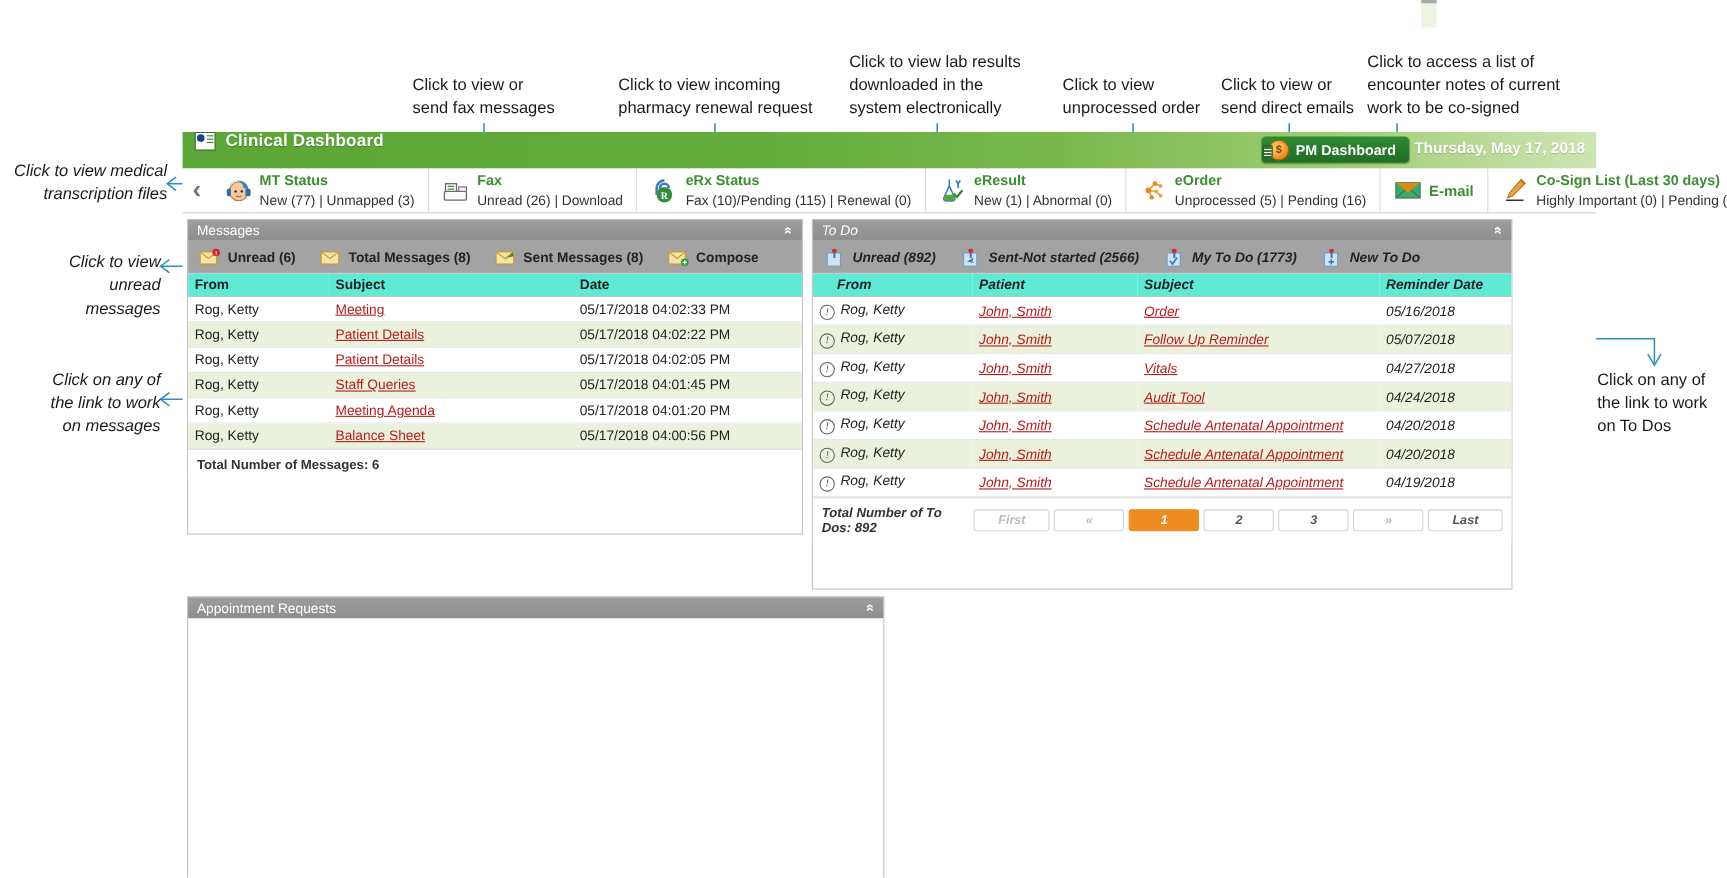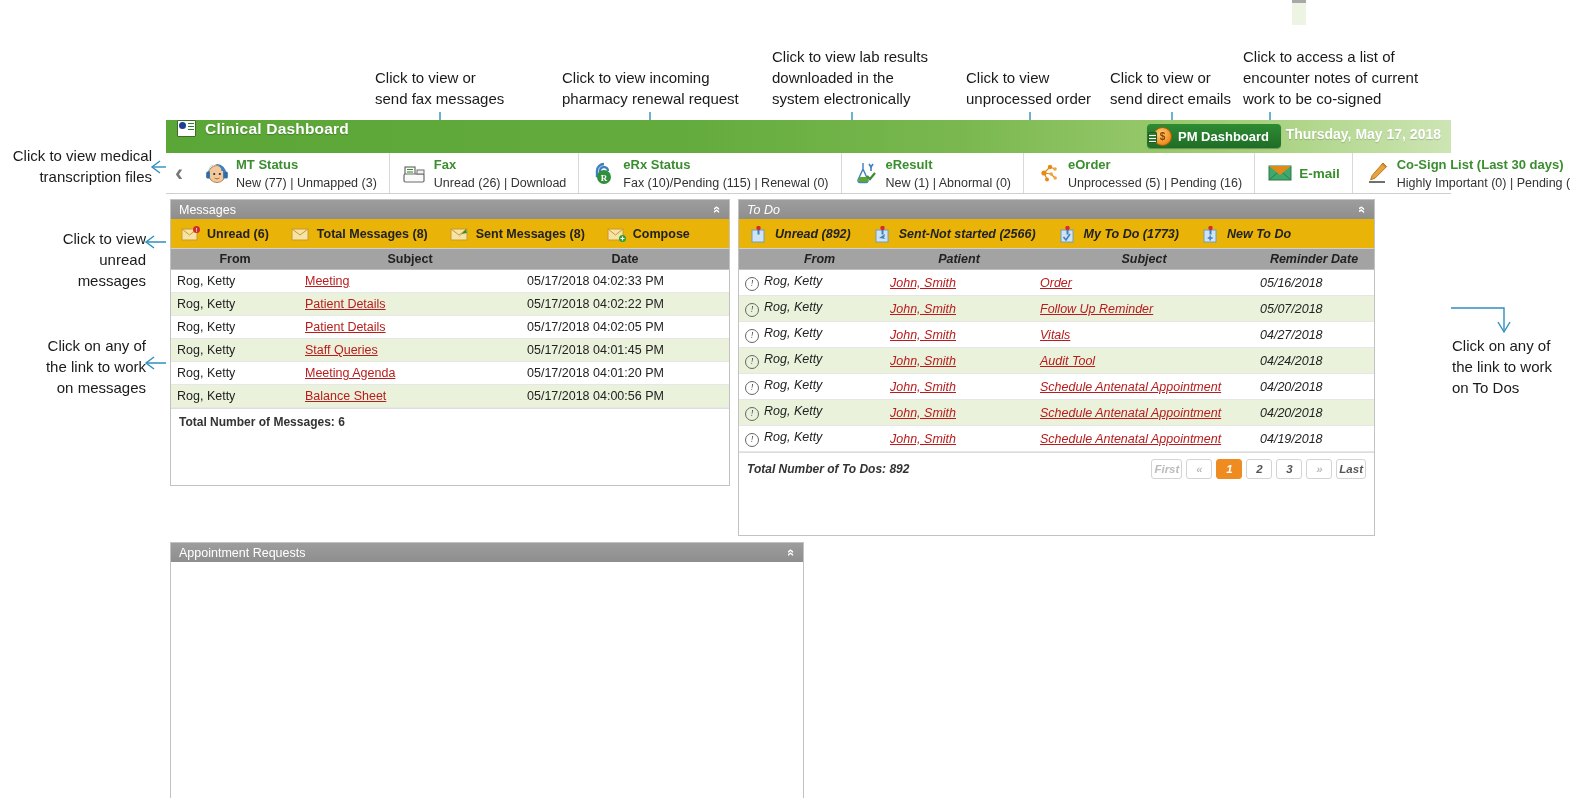--- a/index.html
+++ b/index.html
@@ -13,21 +13,21 @@
   }
   
   .anno{
     position:absolute;
     font-family:"Liberation Sans", sans-serif;
     font-size:15px;
     line-height:21px;
     color:#1a1a1a;
     white-space:pre-line;
   }
-  .anno.r{text-align:right;}
+  .anno.r{text-align:right;font-style:italic;}
   svg.lines{position:absolute;left:0;top:0;width:1570px;height:798px;pointer-events:none;}
 
   
   .app{
     position:absolute;left:166px;top:120px;width:1285px;height:661px;
     background:#ffffff;
   }
   .titlebar{
     height:33px;
     background:linear-gradient(to right,#5aa637 0%,#63ab3c 40%,#7ab84f 62%,#9fcd73 82%,#cde5b4 100%);
@@ -107,41 +107,41 @@
   .panel-hd{
     height:19px;background:linear-gradient(to bottom,#9d9d9d,#8e8e8e);
     color:#fff;font-size:12.5px;display:flex;align-items:center;
     padding:0 8px;justify-content:space-between;
   }
   .panel-hd .chev{color:#fff;font-size:13px;font-weight:bold;}
   .panel-body{background:#fff;}
 
   .tabs{
     display:flex;align-items:center;padding:7px 6px 6px 10px;gap:0;
-    border-bottom:1px solid #d0d0d0;background:#eab308;
+    border-bottom:1px solid #d0d0d0;background:#a3a3a3;
   }
   .tab{display:flex;align-items:center;margin-right:22px;font-size:12.5px;font-weight:bold;color:#222;white-space:nowrap;}
   .tab .ti{width:20px;height:16px;margin-right:6px;flex:0 0 auto;position:relative;}
 
   table.grd{width:100%;border-collapse:collapse;font-size:12.5px;table-layout:fixed;}
   table.grd th{
-    background:#a3a3a3;color:#222;font-weight:bold;text-align:center;
+    background:#5eead4;color:#222;font-weight:bold;text-align:left;
     padding:3px 6px;font-size:12.5px;border-bottom:1px solid #c0c0c0;
   }
   table.grd td{padding:4px 6px;color:#222;border-bottom:1px solid #e6e6e6;white-space:nowrap;overflow:hidden;}
   table.grd tr.alt td{background:#eaf2dc;}
   a.lnk{color:#b91c1c;text-decoration:underline;cursor:pointer;}
   .foot{
     display:flex;align-items:center;justify-content:space-between;
     padding:6px 8px;font-size:12px;font-weight:bold;color:#333;border-top:1px solid #ddd;
   }
   .pager{display:flex;gap:4px;}
   .pg{
     min-width:20px;height:18px;border:1px solid #d4d4d4;border-radius:3px;background:#fff;
-    color:#555;font-size:11.5px;display:flex;align-items:center;justify-content:center;padding:0 2px;
+    color:#555;font-size:11.5px;display:flex;align-items:center;justify-content:center;padding:0 21px;
   }
   .pg.dim{color:#bbb;}
   .pg.on{background:#ef8c21;border-color:#ef8c21;color:#fff;font-weight:bold;}
   .info-i{
     display:inline-block;width:12px;height:12px;border:1px solid #666;border-radius:50%;
     font-size:9px;line-height:11px;text-align:center;color:#444;margin-right:5px;vertical-align:-1px;
     font-family:"Liberation Serif",serif;
   }
   .stray{position:absolute;left:1292px;top:0;width:14px;height:22px;background:#eef4e4;border-top:3px solid #a8a8a8;}
 </style>

